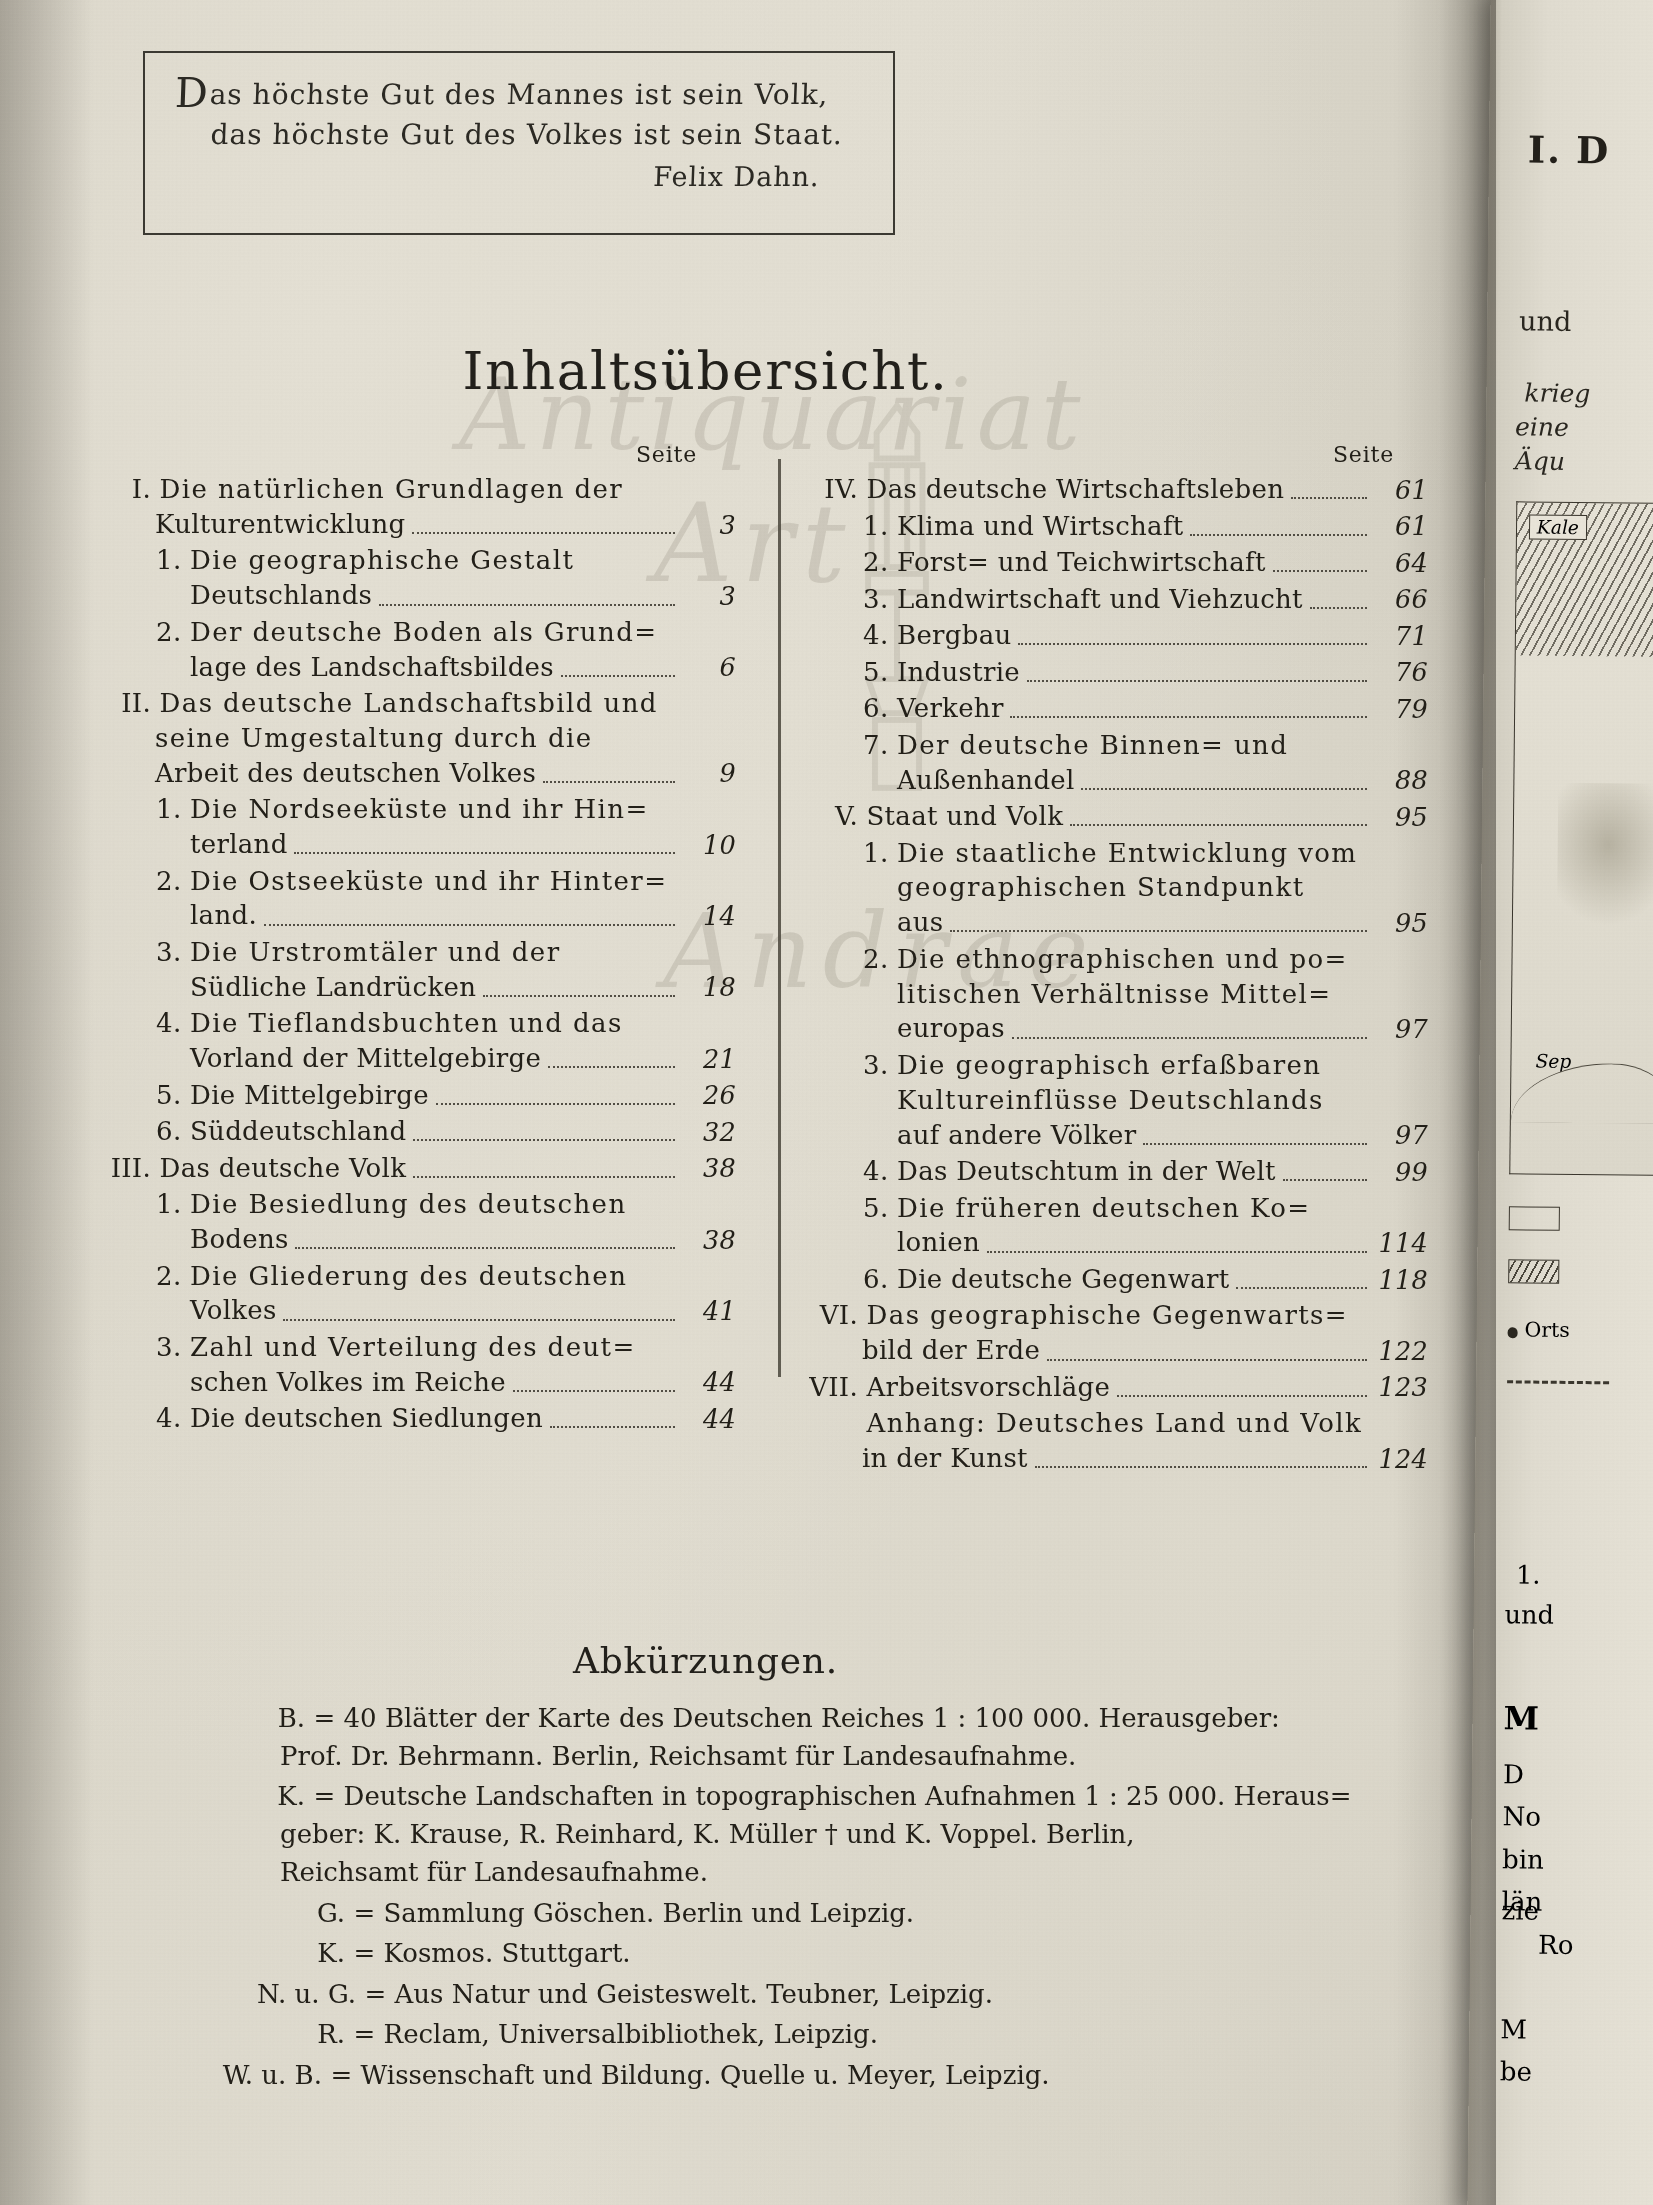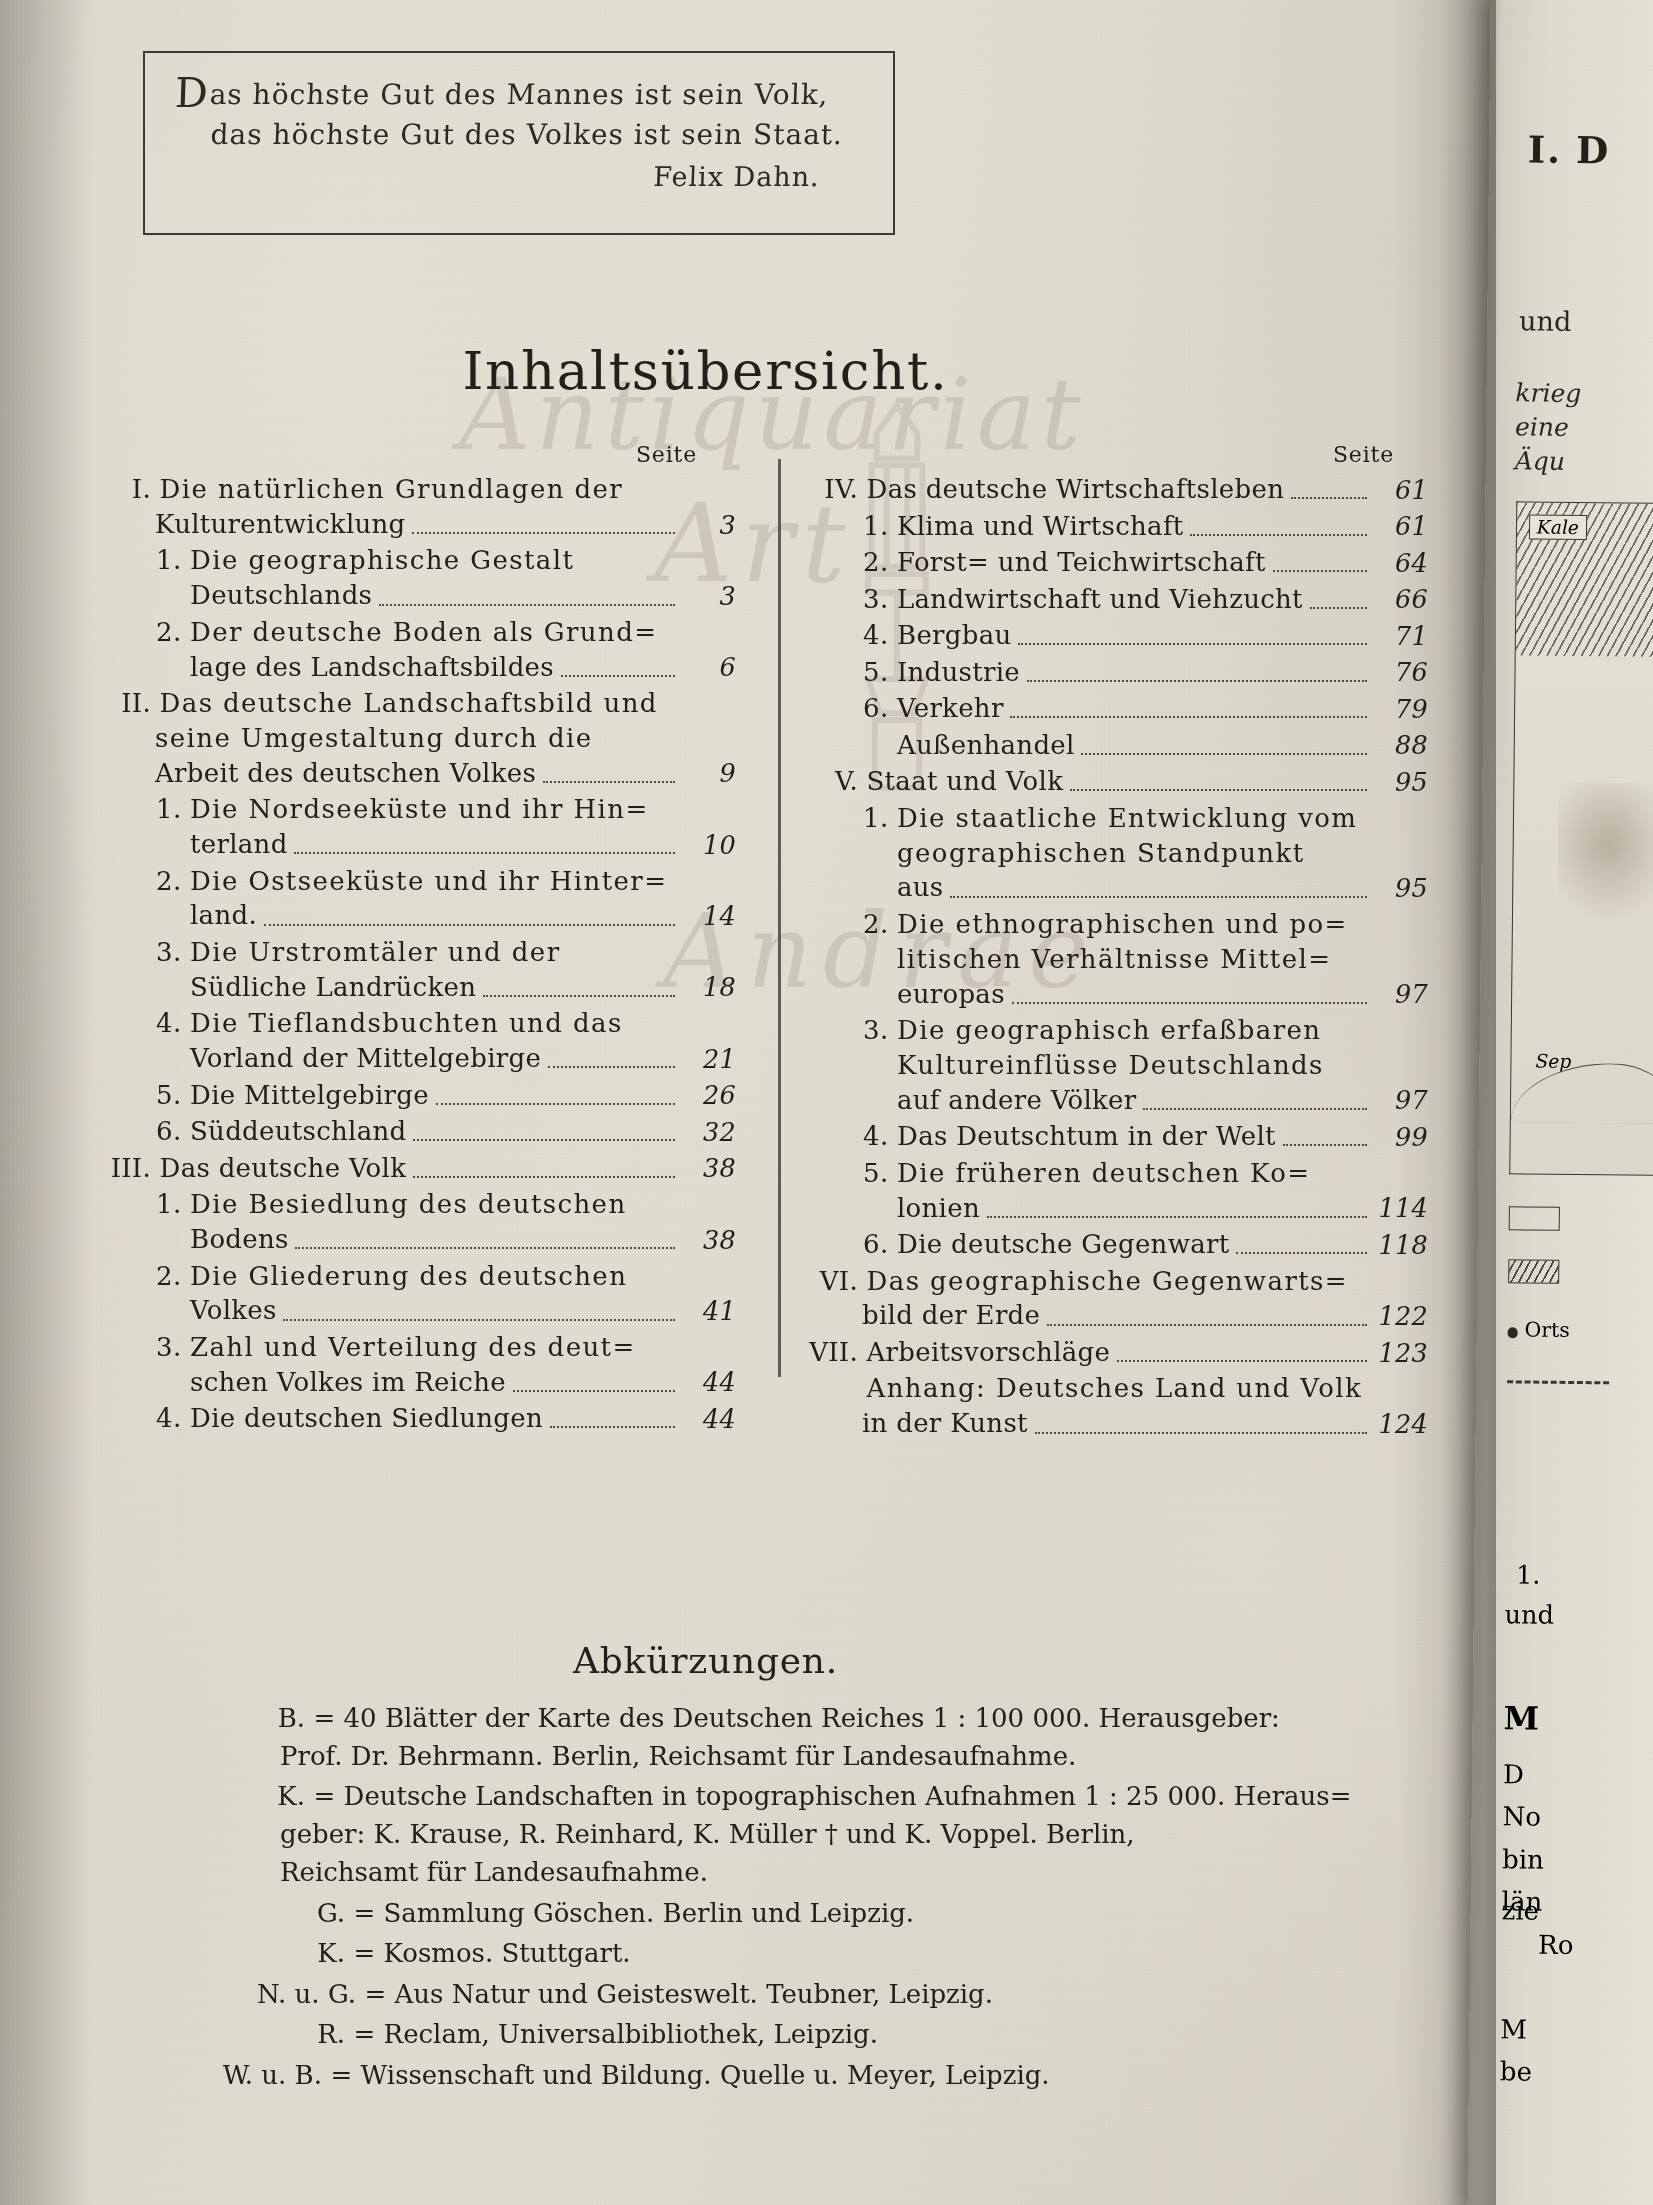--- a/index.html
+++ b/index.html
@@ -260,21 +260,21 @@
   
   .fp-title {
     position: absolute;
     left: 39px; top: 136px;
     font-size: 37px; font-weight: bold;
     color: #24211b;
     letter-spacing: 1.7px;
   }
   .fp-line { position: absolute; color: #2a2720; }
   .fp-und { left: 32px; top: 314px; font-size: 27px; }
-  .fp-krieg { left: 29px; top: 387px; font-size: 25px; font-style: italic; text-align: center; }
+  .fp-krieg { left: 38px; top: 387px; font-size: 25px; font-style: italic; text-align: center; }
   .fp-eine  { left: 29px; top: 421px; font-size: 25px; font-style: italic; }
   .fp-aqu   { left: 29px; top: 455px; font-size: 25px; font-style: italic; text-align: right; }
 
   .fp-figure {
     position: absolute;
     left: 31px; top: 510px;
     width: 170px; height: 671px;
     border: 1.7px solid #3b372e;
     border-right: none;
     background: linear-gradient(180deg,#e6e2d6,#dcd8cb);
@@ -593,20 +593,23 @@
             </div>
           </div>
           <div class="entry lvl2">
             <div class="rowline">
               <span class="txt"><span class="rn">6.</span><span>Verkehr</span></span>
               <span class="leader"></span>
               <span class="pg">79</span>
             </div>
           </div>
           <div class="entry lvl2">
+            <div class="rowline">
+              <span class="txt"><span class="rn">7.</span><span class="spread">Der deutsche Binnen= und</span></span>
+            </div>
             <div class="rowline hang">
               <span class="txt">Außenhandel</span>
               <span class="leader"></span>
               <span class="pg">88</span>
             </div>
           </div>
           <div class="entry lvl1">
             <div class="rowline">
               <span class="txt"><span class="rn">V.</span><span>Staat und Volk</span></span>
               <span class="leader"></span>

